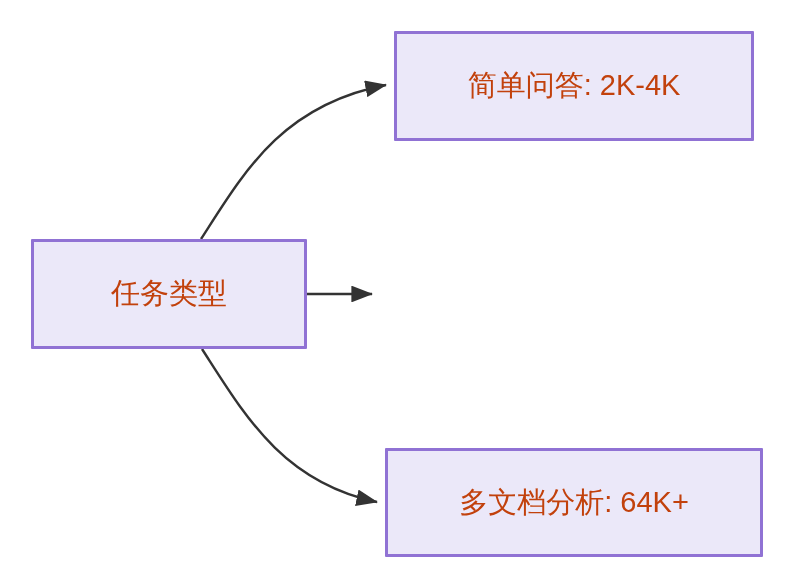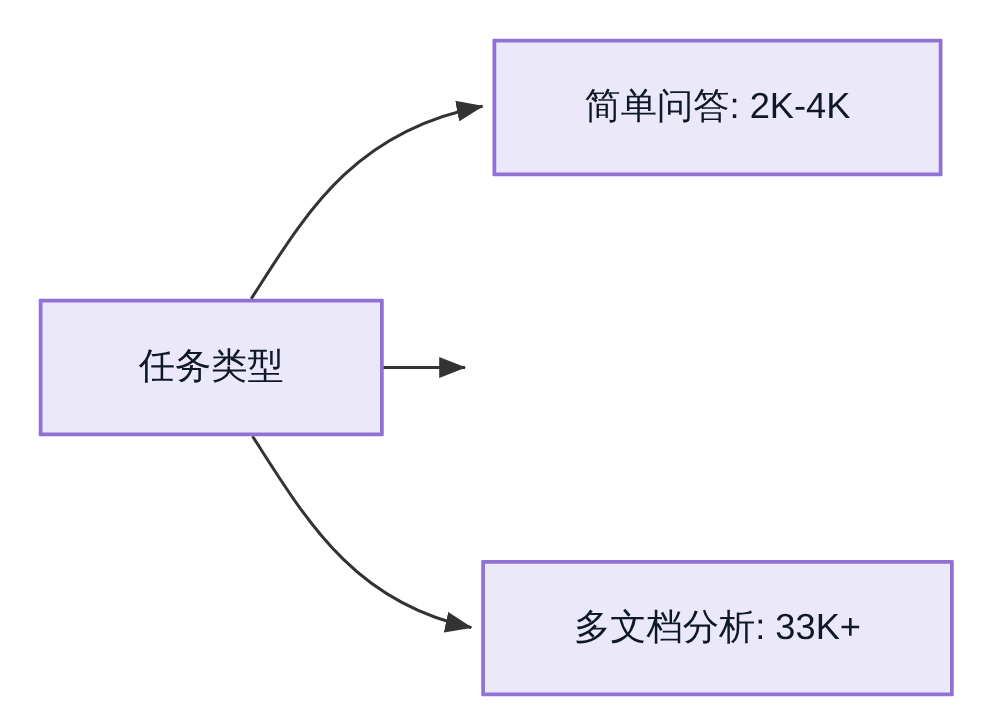--- a/index.html
+++ b/index.html
@@ -29,21 +29,21 @@
     position: absolute;
     box-sizing: border-box;
     background: #ebe8f9;
     border: 3px solid #9072d4;
     border-radius: 1px;
     display: flex;
     align-items: center;
     justify-content: center;
   }
   .node-label {
-    color: #0f172a;
+    color: #c2410c;
     font-size: 29px;
     line-height: 1.1;
     white-space: nowrap;
     letter-spacing: 0px;
   }
   #node-root      { left: 31px;  top: 239px; width: 276px; height: 110px; }
   #node-simple-qa { left: 394px; top: 31px;  width: 360px; height: 110px; }
   #node-doc-sum   { left: 380px; top: 240px; width: 393px; height: 109px; }
   #node-multi-doc { left: 385px; top: 448px; width: 378px; height: 109px; }
 </style>
@@ -69,16 +69,16 @@
   <div class="node" id="node-root">
     <span class="node-label">任务类型</span>
   </div>
 
   <div class="node" id="node-simple-qa">
     <span class="node-label">简单问答: 2K-4K</span>
   </div>
 
 
   <div class="node" id="node-multi-doc">
-    <span class="node-label">多文档分析: 33K+</span>
+    <span class="node-label">多文档分析: 64K+</span>
   </div>
 
 </div>
 
 </body></html>

